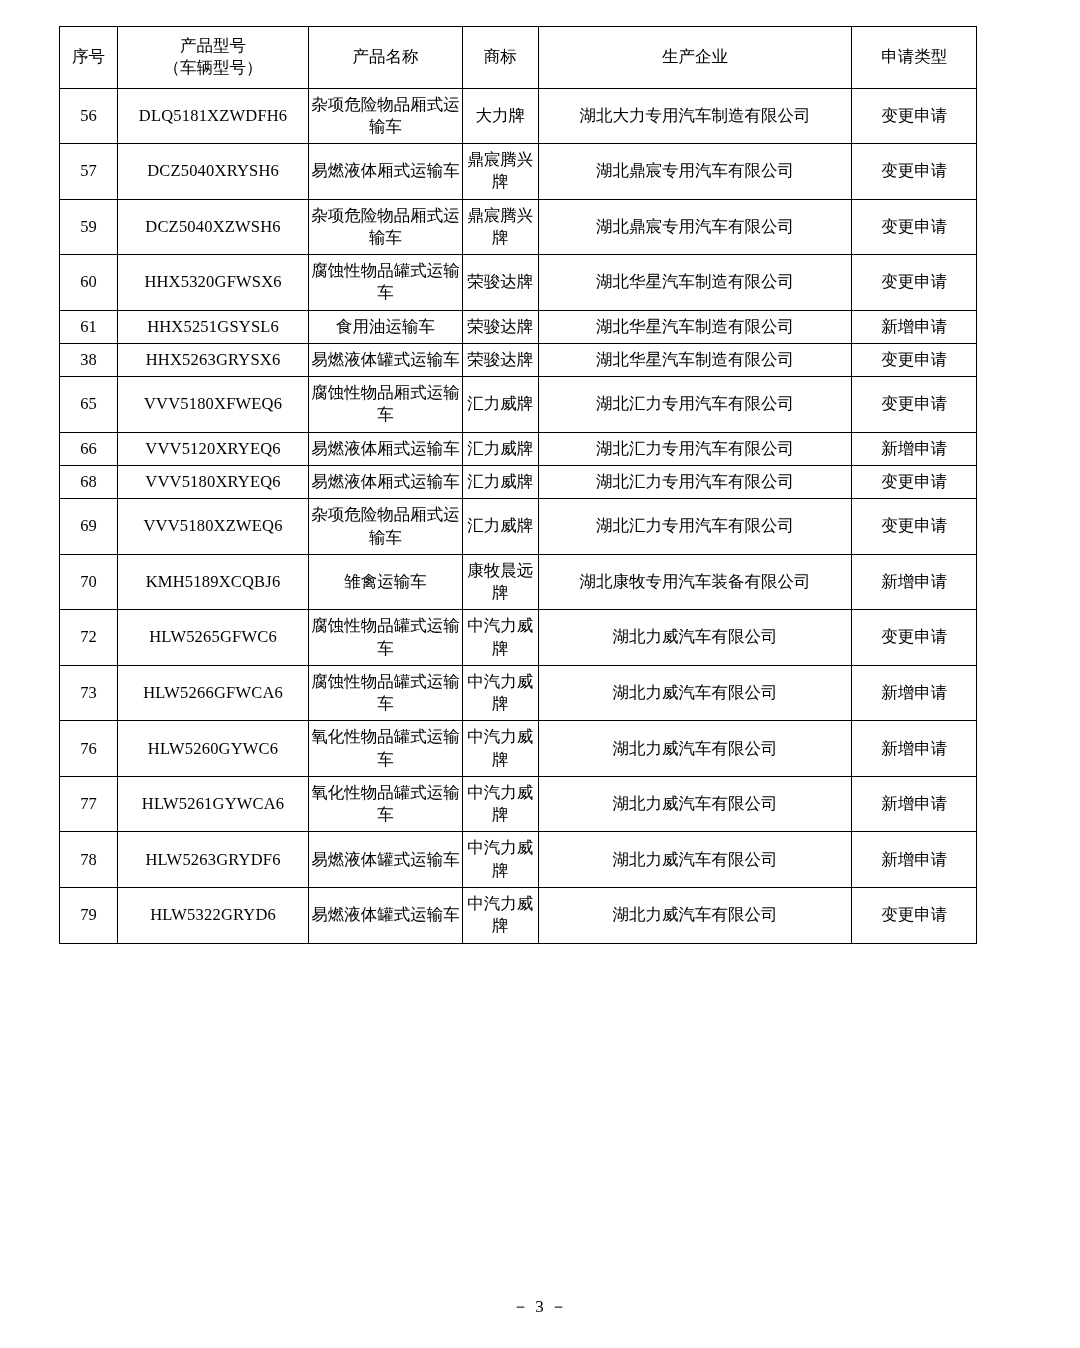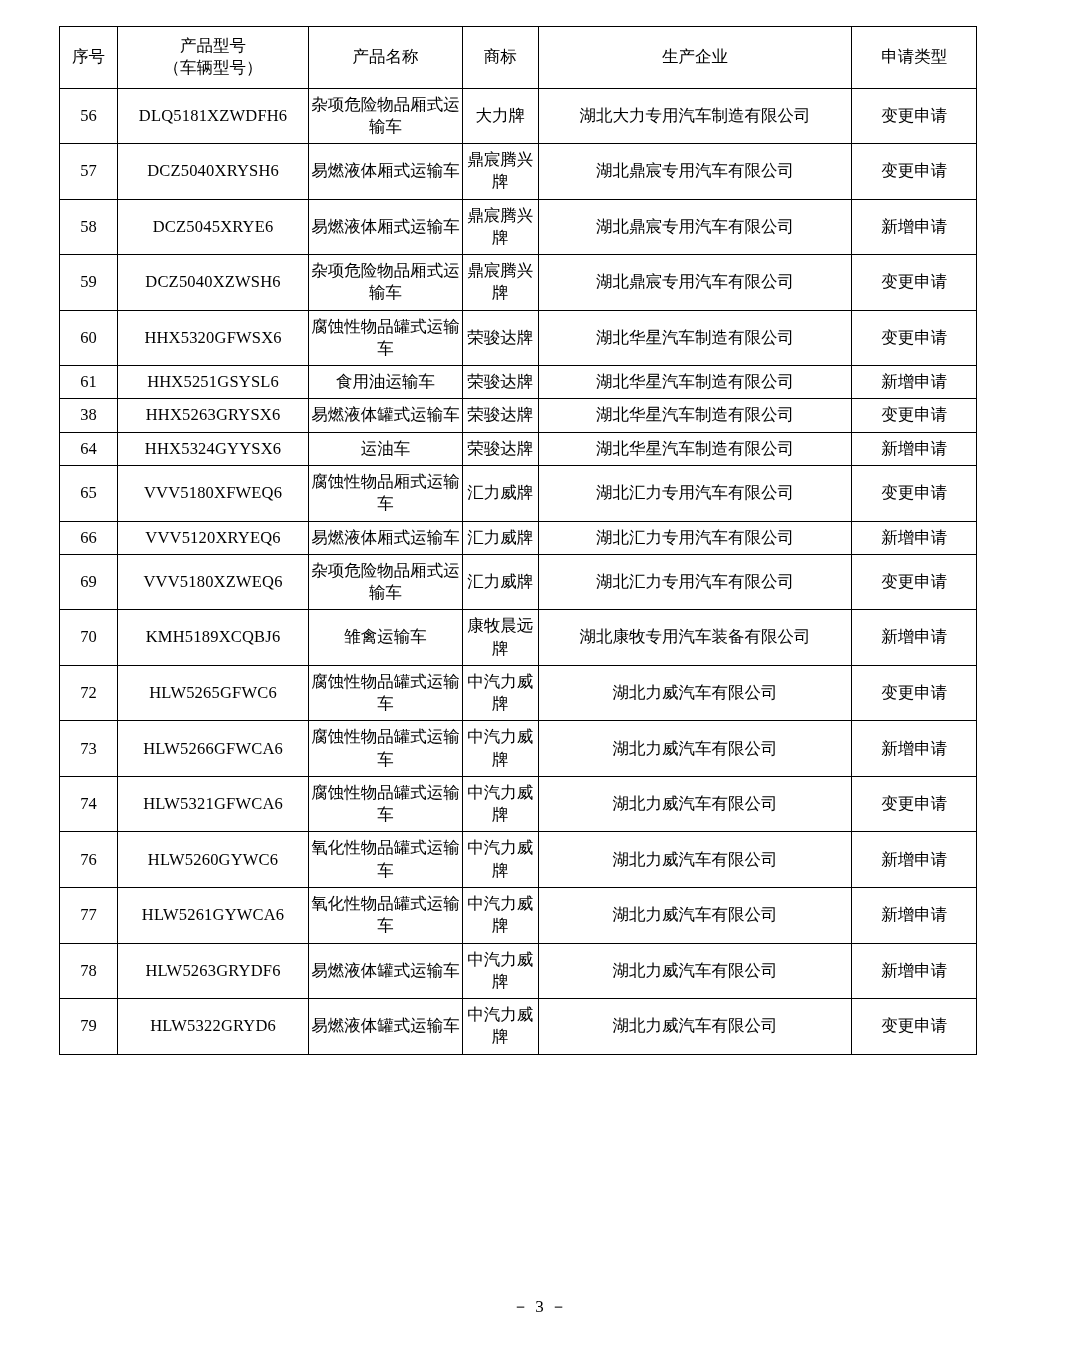--- a/index.html
+++ b/index.html
@@ -107,28 +107,20 @@
         </tr>
         <tr>
           <td>57</td>
           <td class="cell-model">DCZ5040XRYSH6</td>
           <td>易燃液体厢式运输车</td>
           <td>鼎宸腾兴牌</td>
           <td>湖北鼎宸专用汽车有限公司</td>
           <td>变更申请</td>
         </tr>
         <tr>
-          <td>58</td>
-          <td class="cell-model">DCZ5045XRYE6</td>
-          <td>易燃液体厢式运输车</td>
-          <td>鼎宸腾兴牌</td>
-          <td>湖北鼎宸专用汽车有限公司</td>
-          <td>新增申请</td>
-        </tr>
-        <tr>
           <td>59</td>
           <td class="cell-model">DCZ5040XZWSH6</td>
           <td>杂项危险物品厢式运输车</td>
           <td>鼎宸腾兴牌</td>
           <td>湖北鼎宸专用汽车有限公司</td>
           <td>变更申请</td>
         </tr>
         <tr>
           <td>60</td>
           <td class="cell-model">HHX5320GFWSX6</td>
@@ -147,42 +139,42 @@
         </tr>
         <tr>
           <td>38</td>
           <td class="cell-model">HHX5263GRYSX6</td>
           <td>易燃液体罐式运输车</td>
           <td>荣骏达牌</td>
           <td>湖北华星汽车制造有限公司</td>
           <td>变更申请</td>
         </tr>
         <tr>
-          <td>64</td>
-          <td class="cell-model">HHX5324GYYSX6</td>
-          <td>运油车</td>
-          <td>荣骏达牌</td>
-          <td>湖北华星汽车制造有限公司</td>
-          <td>新增申请</td>
-        </tr>
-        <tr>
           <td>65</td>
           <td class="cell-model">VVV5180XFWEQ6</td>
           <td>腐蚀性物品厢式运输车</td>
           <td>汇力威牌</td>
           <td>湖北汇力专用汽车有限公司</td>
           <td>变更申请</td>
         </tr>
         <tr>
           <td>66</td>
           <td class="cell-model">VVV5120XRYEQ6</td>
           <td>易燃液体厢式运输车</td>
           <td>汇力威牌</td>
           <td>湖北汇力专用汽车有限公司</td>
           <td>新增申请</td>
+        </tr>
+        <tr>
+          <td>68</td>
+          <td class="cell-model">VVV5180XRYEQ6</td>
+          <td>易燃液体厢式运输车</td>
+          <td>汇力威牌</td>
+          <td>湖北汇力专用汽车有限公司</td>
+          <td>变更申请</td>
         </tr>
         <tr>
           <td>69</td>
           <td class="cell-model">VVV5180XZWEQ6</td>
           <td>杂项危险物品厢式运输车</td>
           <td>汇力威牌</td>
           <td>湖北汇力专用汽车有限公司</td>
           <td>变更申请</td>
         </tr>
         <tr>
@@ -203,28 +195,20 @@
         </tr>
         <tr>
           <td>73</td>
           <td class="cell-model">HLW5266GFWCA6</td>
           <td>腐蚀性物品罐式运输车</td>
           <td>中汽力威牌</td>
           <td>湖北力威汽车有限公司</td>
           <td>新增申请</td>
         </tr>
         <tr>
-          <td>74</td>
-          <td class="cell-model">HLW5321GFWCA6</td>
-          <td>腐蚀性物品罐式运输车</td>
-          <td>中汽力威牌</td>
-          <td>湖北力威汽车有限公司</td>
-          <td>变更申请</td>
-        </tr>
-        <tr>
           <td>76</td>
           <td class="cell-model">HLW5260GYWC6</td>
           <td>氧化性物品罐式运输车</td>
           <td>中汽力威牌</td>
           <td>湖北力威汽车有限公司</td>
           <td>新增申请</td>
         </tr>
         <tr>
           <td>77</td>
           <td class="cell-model">HLW5261GYWCA6</td>

